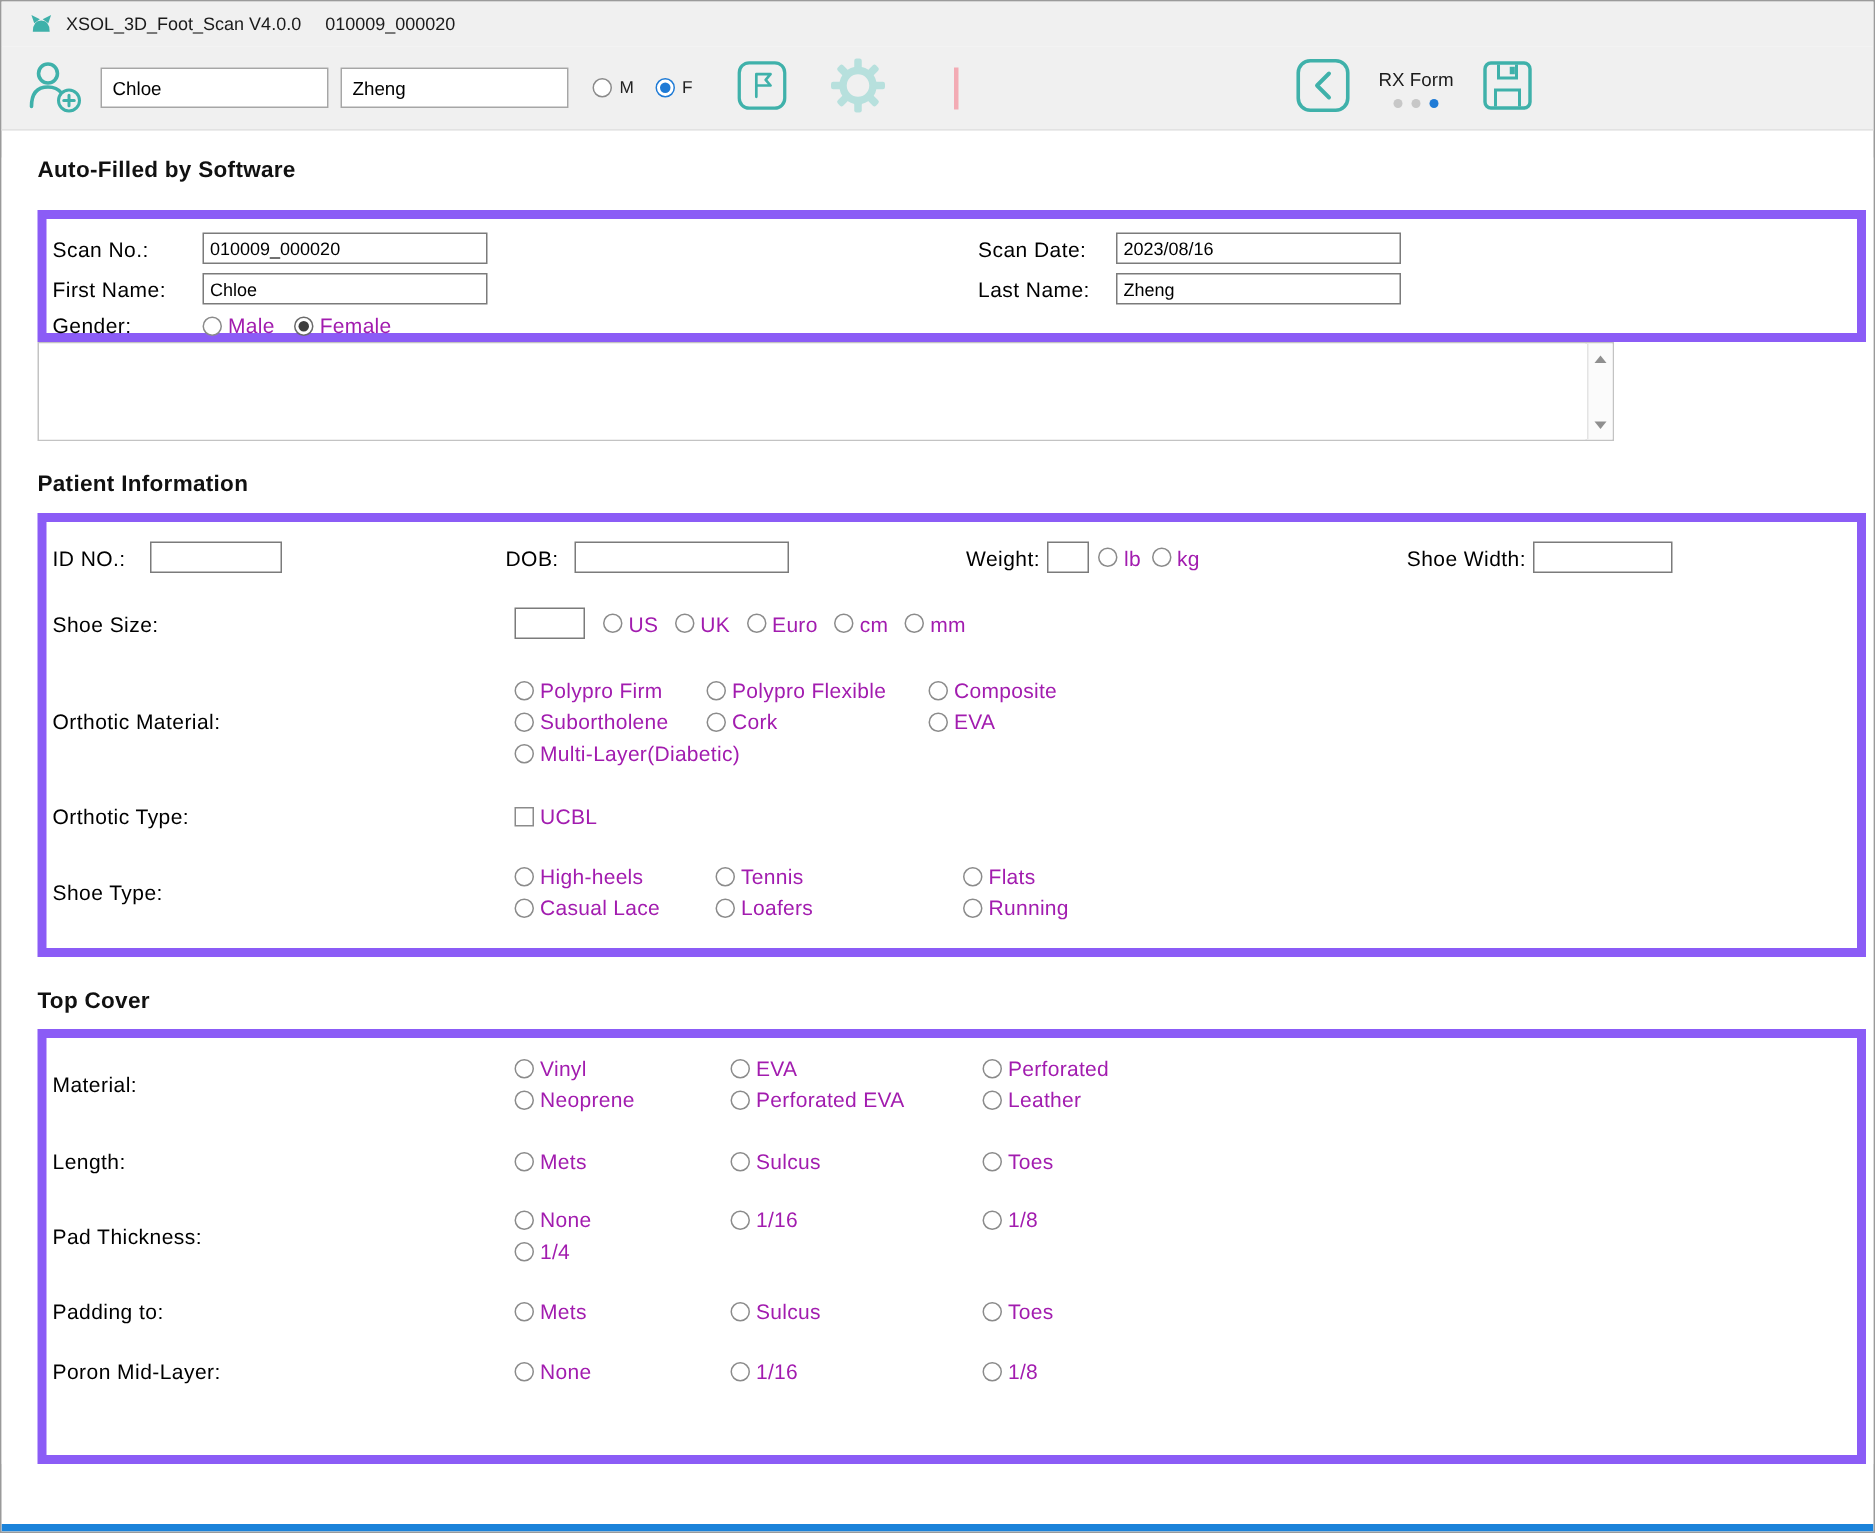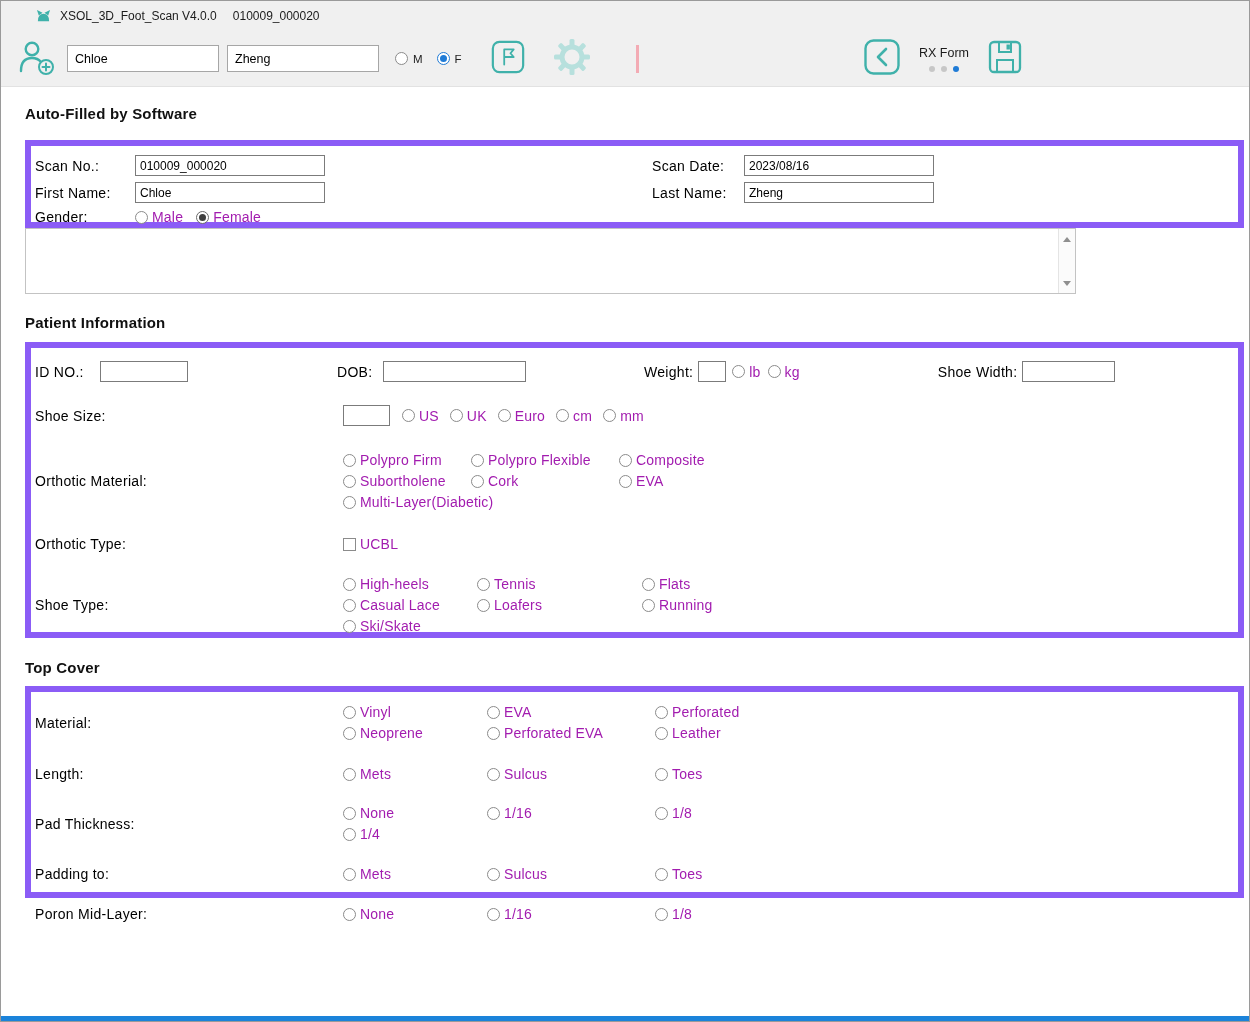--- a/index.html
+++ b/index.html
@@ -4,21 +4,21 @@
 <style>
   * { box-sizing: border-box; margin: 0; padding: 0; }
   html,body { background:#ffffff; }
   body { font-family:"Liberation Sans", sans-serif; color:#000; }
 
   .window { width:1250px; height:1022px; background:#fff; border:1px solid #9a9a9a;
             position:relative; overflow:hidden; }
 
   
   .titlebar { height:30px; background:#f0f0f0; display:flex; align-items:center;
-              padding-left:34px; }
+              padding-left:18px; }
   .titlebar .app-ico { margin-right:8px; display:flex; }
   .win-title { font-size:12px; color:#1b1b1b; }
   .win-scanid { font-size:12px; color:#1b1b1b; margin-left:16px; }
 
   
   .toolbar { height:56px; background:#f0f0f0; display:flex; align-items:center;
              padding:0 14px 0 16px; border-bottom:1px solid #e2e2e2; }
   .icon-btn { background:none; border:none; padding:0; display:flex; align-items:center;
               cursor:pointer; }
   .t-input { width:152px; height:27px; border:1px solid #a6a6a6; background:#fff;
@@ -361,33 +361,27 @@
               </span>
               <span class="opt">
                 <span class="rb"></span>
                 <span class="opt-label">Loafers</span>
               </span>
               <span class="opt">
                 <span class="rb"></span>
                 <span class="opt-label">Running</span>
               </span>
             </div>
-            <div class="opt-row">
-              <span class="opt">
-                <span class="rb"></span>
-                <span class="opt-label">Ski/Skate</span>
-              </span>
-            </div>
           </div>
       </div>
     </div>
 
     <div class="section-title" style="margin:21px 0 10px 0">Top Cover</div>
 
-    <div class="box" style="height:212px">
+    <div class="box" style="height:290px">
       <div class="p-row" style="margin-top:12px">
         <span class="lbl col-label">Material:</span>
         <div class="grp">
             <div class="opt-row">
               <span class="opt">
                 <span class="rb"></span>
                 <span class="opt-label">Vinyl</span>
               </span>
               <span class="opt">
                 <span class="rb"></span>

